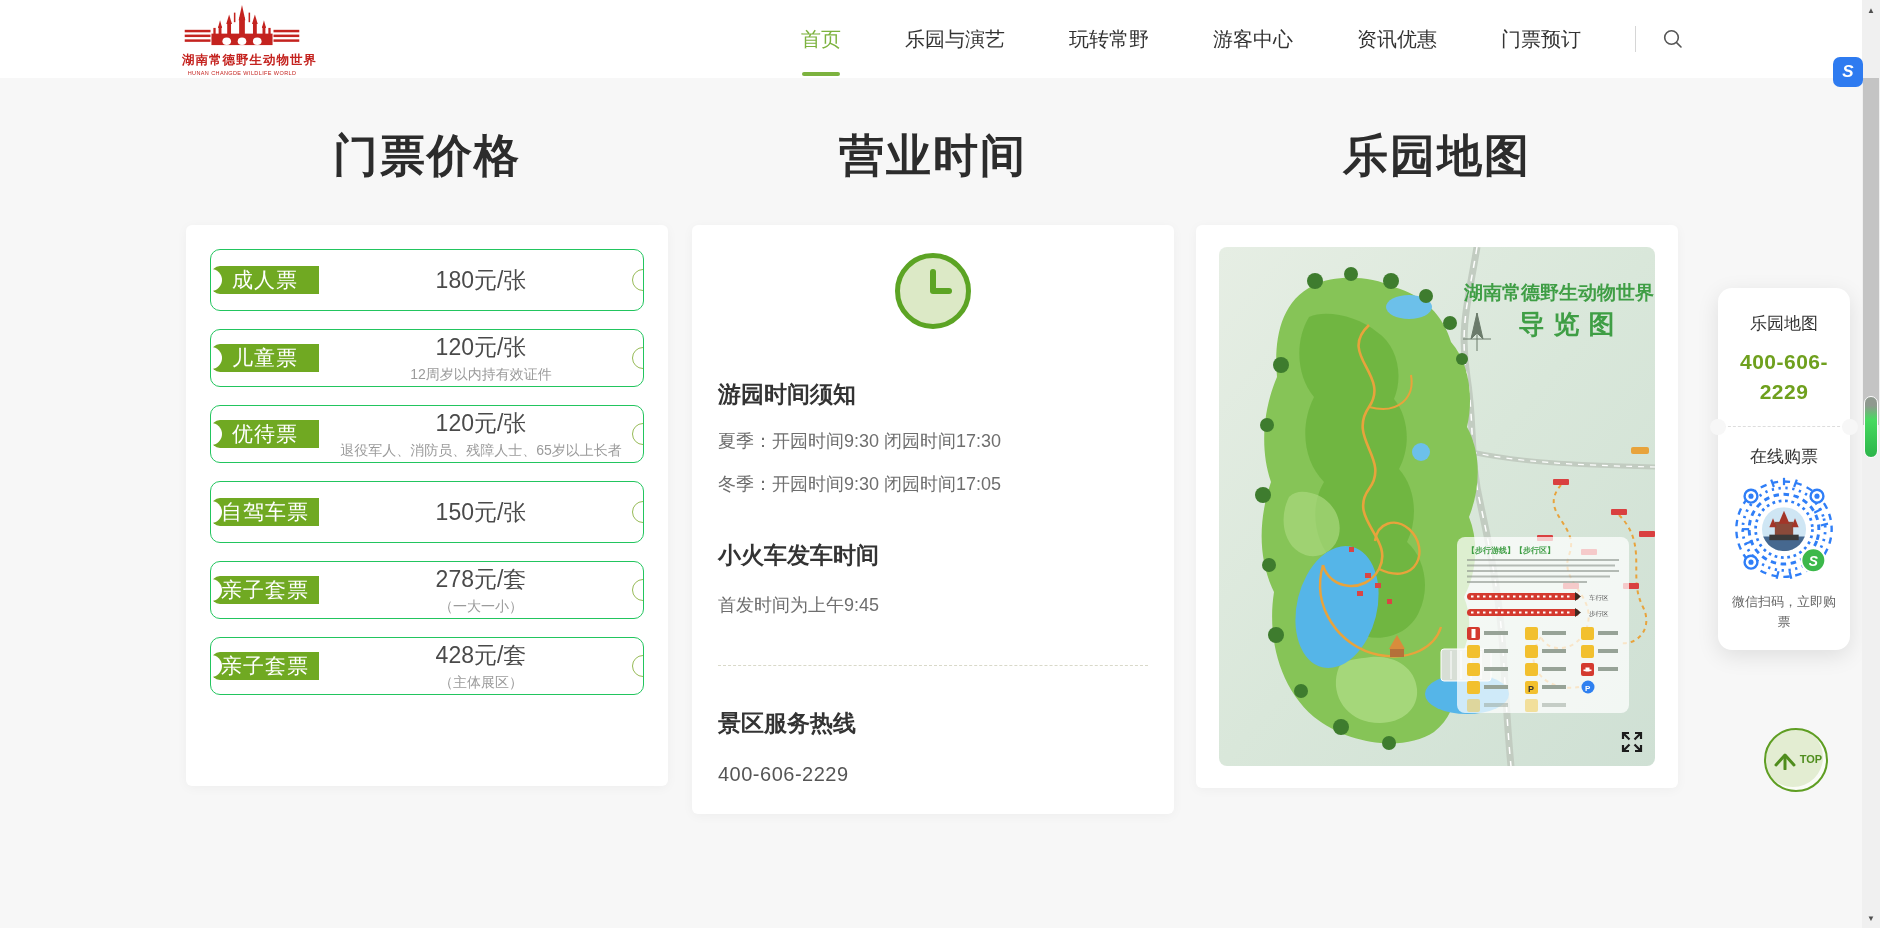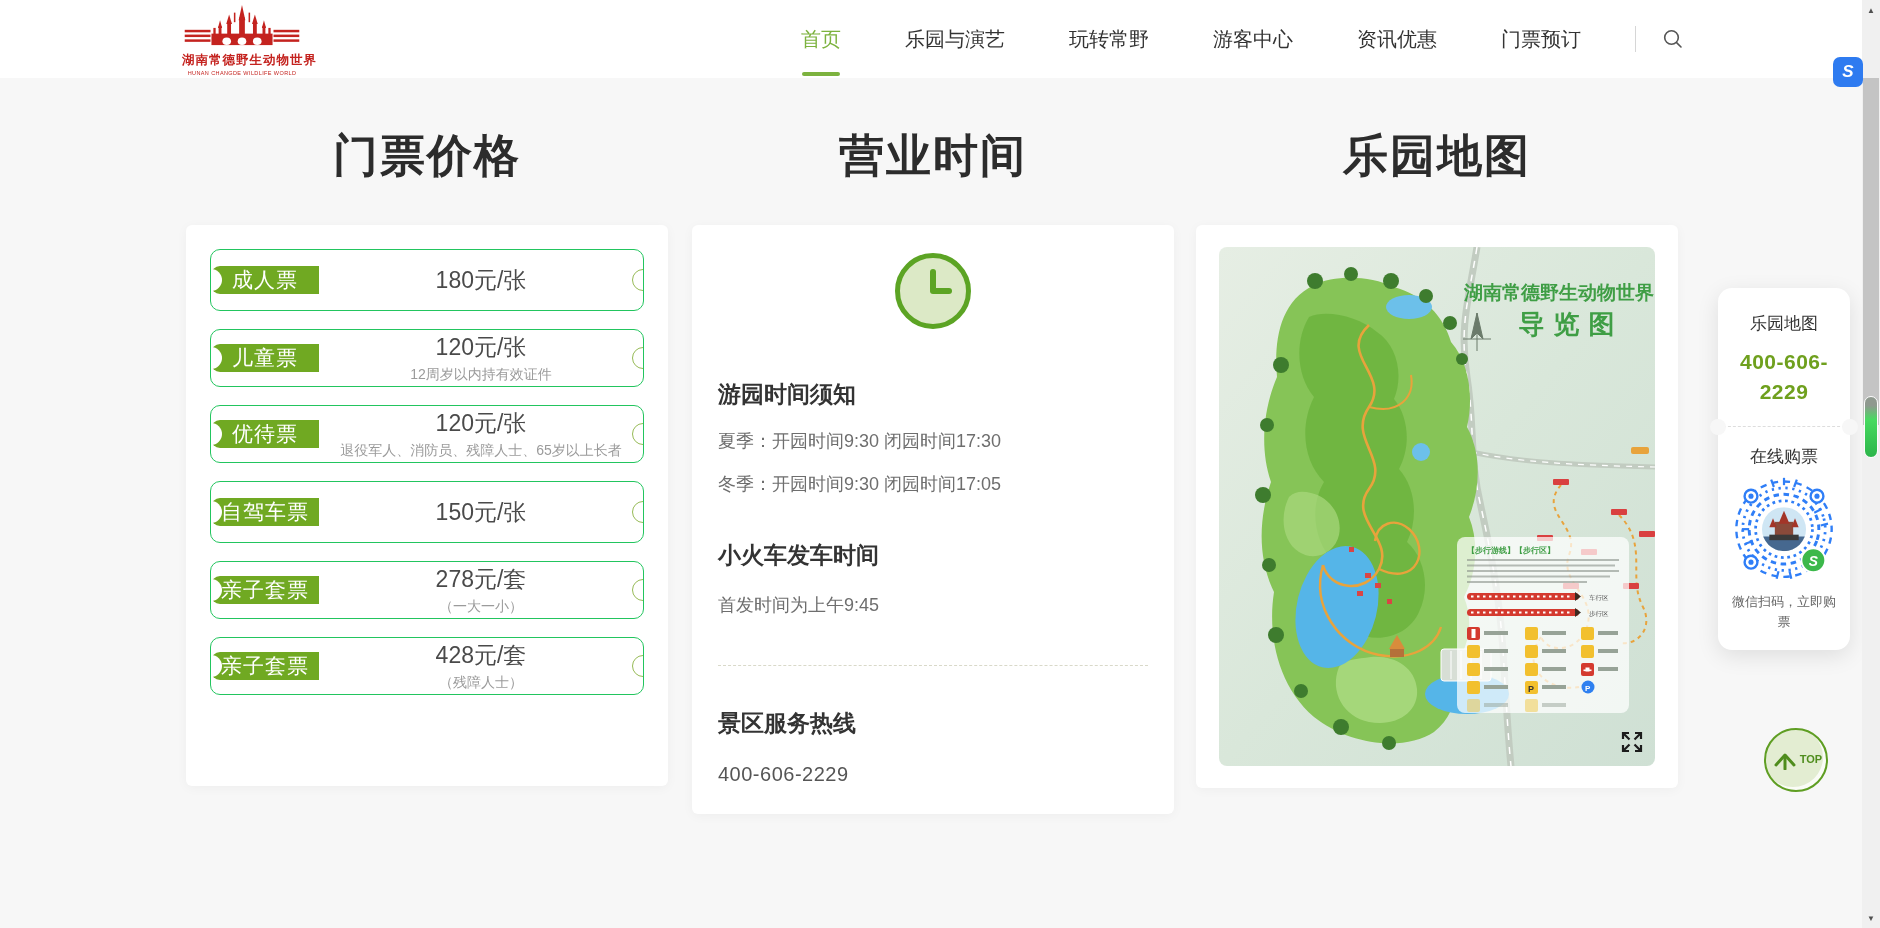--- a/index.html
+++ b/index.html
@@ -193,21 +193,21 @@
         <div class="t-note">（一大一小）</div>
       </div>
       <i class="notch-l"></i>
         <i class="notch-r"></i>
     </div>
 
     <div class="ticket tall">
       <div class="ticket-tab">亲子套票</div>
       <div class="ticket-main">
         <div class="t-price">428元/套</div>
-        <div class="t-note">（残障人士）</div>
+        <div class="t-note">（主体展区）</div>
       </div>
       <i class="notch-l"></i>
         <i class="notch-r"></i>
     </div>
 
   </div>
 </section>
 
 <section class="col col-hours">
   <h2>营业时间</h2>

